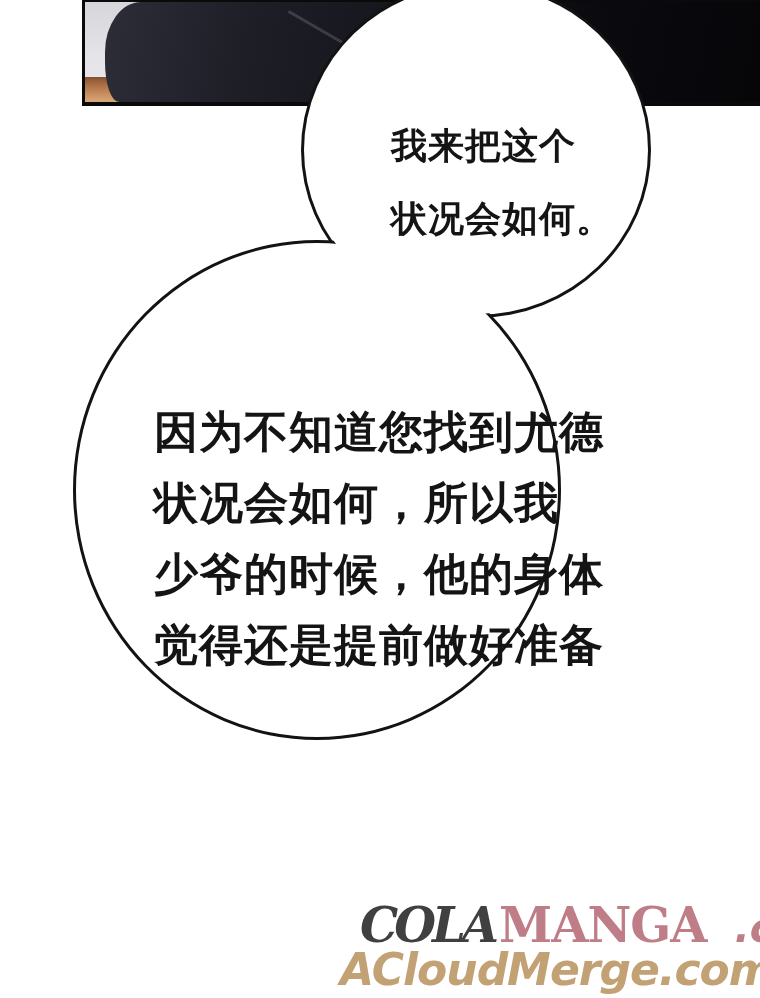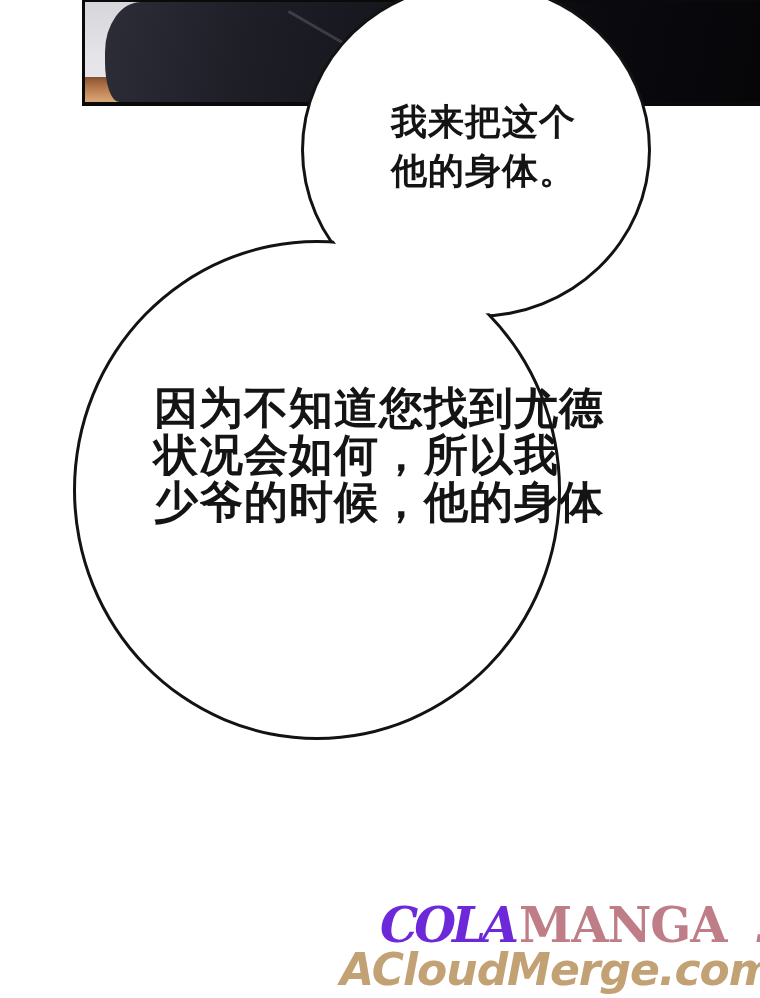--- a/index.html
+++ b/index.html
@@ -51,21 +51,21 @@
   .b1-inner{left:305px;top:-14px;width:342px;height:328px;}
   .b2-outer{left:73px;top:240px;width:488px;height:500px;}
   .b2-inner{left:77px;top:244px;width:480px;height:492px;}
 
   
   .speech{
     position:absolute;z-index:4;
     color:#141414;font-weight:bold;letter-spacing:1px;
     white-space:nowrap;
   }
-  .speech span{display:block;}
+  .speech span{display:block;margin-top:24px;}
   .speech-1{left:391px;top:97px;font-size:36px;line-height:49px;}
   .speech-2{left:154px;top:384px;font-size:44px;line-height:47px;}
 
   
   .wm1{
     position:absolute;left:360px;top:901px;z-index:5;
     display:flex;align-items:baseline;white-space:nowrap;
   }
   .wm-cola{
     font-family:"DejaVu Serif","Liberation Serif",serif;
@@ -102,29 +102,30 @@
     <div class="strap"></div>
   </div>
 
   <div class="bubble b-outer b1-outer"></div>
   <div class="bubble b-outer b2-outer"></div>
   <div class="bubble b-inner b1-inner"></div>
   <div class="bubble b-inner b2-inner"></div>
 
   <div class="speech speech-1">
     <span>我来把这个</span>
-    <span>他的身体。</span>
+    <span>状况会如何。</span>
   </div>
 
   <div class="speech speech-2">
     <span>因为不知道您找到尤德</span>
     <span>状况会如何，所以我</span>
     <span>少爷的时候，他的身体</span>
+    <span>觉得还是提前做好准备</span>
   </div>
 
   <div class="wm1">
-    <span class="wm-cola" style="color: #6d28d9; margin-left: 20px;">COLA</span>
+    <span class="wm-cola" style="color: #404040;">COLA</span>
     <span class="wm-manga" style="color: rgb(191, 125, 135);">MANGA</span>
     <span class="wm-dotcom" style="color: rgb(191, 125, 135);">.com</span>
   </div>
   <div class="wm2" style="color: rgb(194, 162, 117);">ACloudMerge.com</div>
 
 </div>
 
 </body></html>

